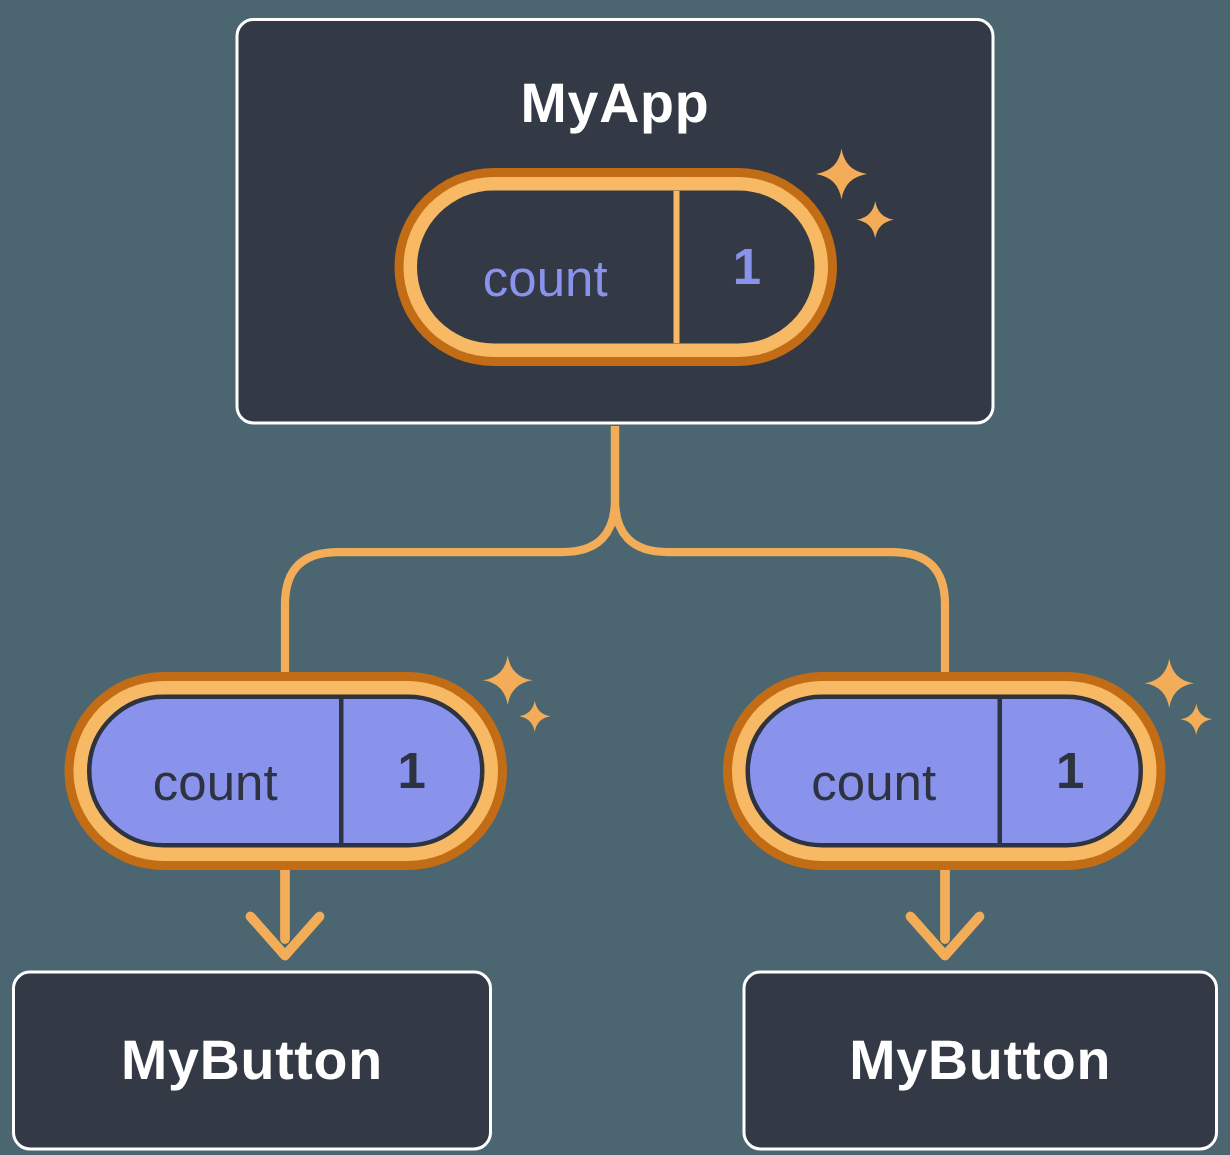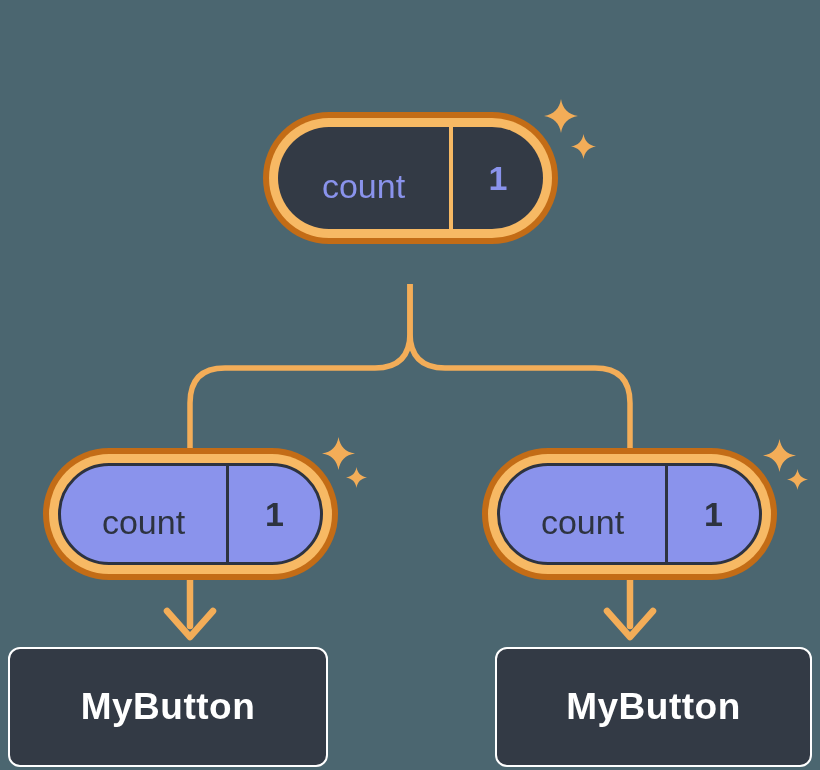--- a/index.html
+++ b/index.html
@@ -122,20 +122,23 @@
 
   <svg class="connector-layer" viewBox="0 0 820 770">
     <path class="branch" d="M410 284 L410 333 Q410 368 375 368 L225 368 Q190 368 190 403 L190 452"></path>
     <path class="branch" d="M410 284 L410 333 Q410 368 445 368 L595 368 Q630 368 630 403 L630 452"></path>
     <path class="arrow" d="M190 580 L190 626"></path>
     <path class="arrow" d="M167 611 L190 637 L213 611"></path>
     <path class="arrow" d="M630 580 L630 626"></path>
     <path class="arrow" d="M607 611 L630 637 L653 611"></path>
   </svg>
 
+  <div class="node-box app-box">
+    <div class="node-title app-title">MyApp</div>
+  </div>
 
   <div class="pill dark pill-app">
     <div class="pill-inner">
       <div class="capsule">
         <div class="cell key">count</div>
         <div class="cell value">1</div>
       </div>
     </div>
   </div>
 

